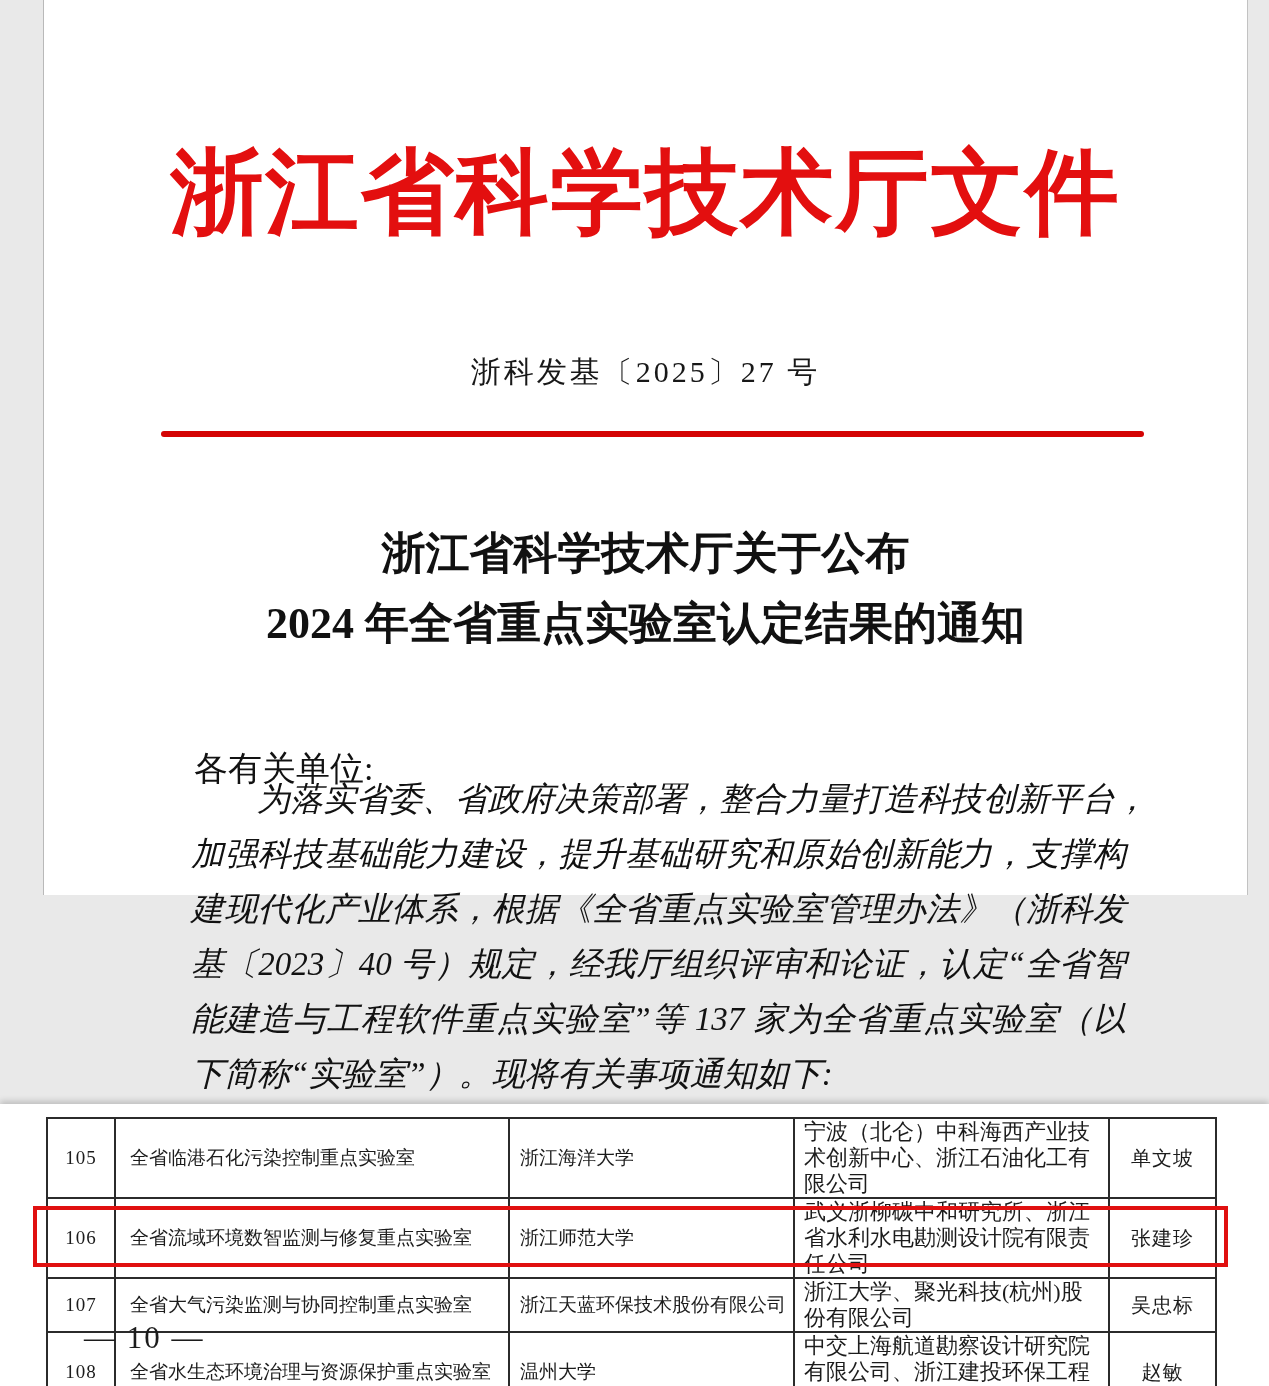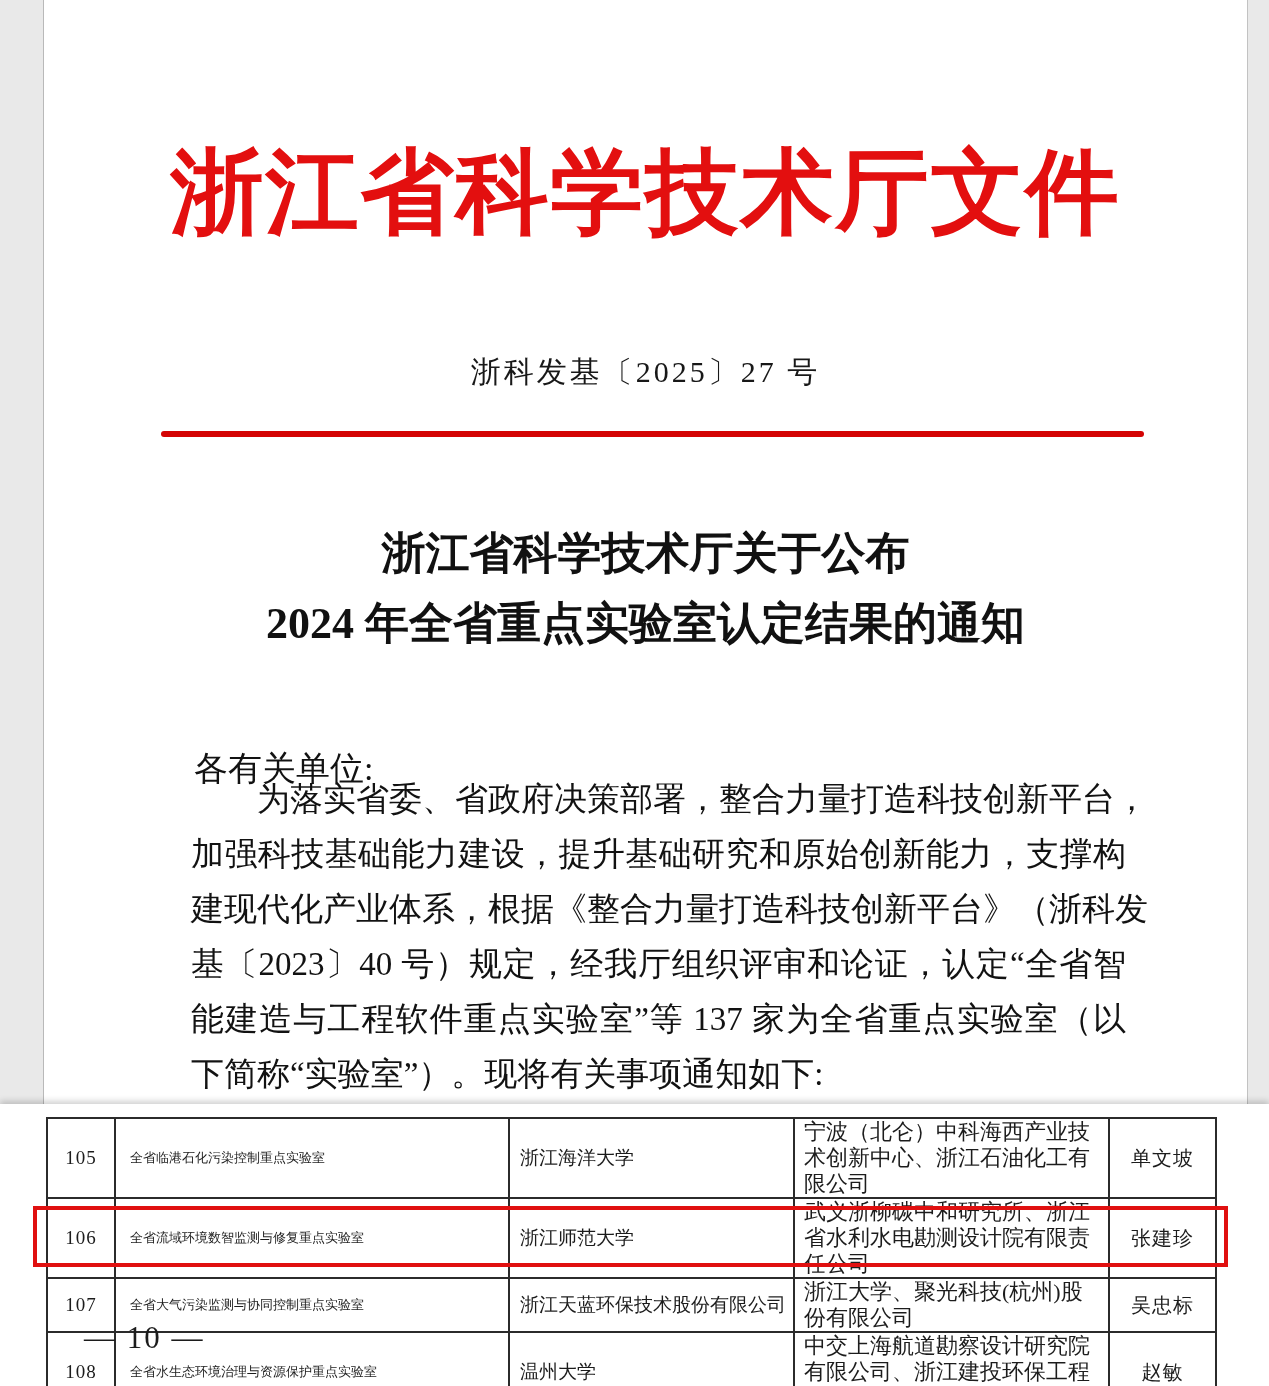--- a/index.html
+++ b/index.html
@@ -10,21 +10,21 @@
   .screen{
     position:relative;
     width:1269px;height:1386px;
     background:#e9e9e9;
     overflow:hidden;
   }
   
   .doc-page{
     position:absolute;
     left:43px;top:0;
-    width:1205px;height:1104px;
+    width:1205px;height:895px;
     background:#ffffff;
     border-left:1px solid #b9b9b9;
     border-right:1px solid #c2c2c2;
     box-sizing:border-box;
   }
   .header-title{
     position:absolute;
     left:0;top:118px;
     width:100%;
     text-align:center;
@@ -75,20 +75,21 @@
     left:147px;top:772px;
     width:935px;
     font-size:33px;
     color:#121212;
   }
   .body-line{
     line-height:55px;
     text-align:justify;
     text-align-last:justify;
     white-space:nowrap;
+    font-style:italic;
   }
   .body-line.first{text-indent:2em;}
   .body-line.last{text-align-last:left;white-space:normal;}
   
   .table-overlay{
     position:absolute;
     left:0;top:1104px;
     width:1269px;height:282px;
     background:#ffffff;
     box-shadow:0 -3px 6px rgba(0,0,0,0.18);
@@ -102,21 +103,21 @@
     font-size:19px;
     color:#1c1c1c;
   }
   .result-table td{
     border:2px solid #2b2b2b;
     vertical-align:middle;
     padding:0;
     overflow:hidden;
   }
   .result-table td.c-no{text-align:center;font-size:19px;letter-spacing:1px;}
-  .result-table td.c-lab{padding-left:14px;font-size:13px;}
+  .result-table td.c-lab{padding-left:14px;font-size:19px;}
   .result-table td.c-host{padding-left:10px;font-size:19px;}
   .result-table td.c-partners{
     padding-left:9px;padding-right:4px;
     font-size:22px;line-height:26px;
   }
   .result-table td.c-director{text-align:center;font-size:20px;letter-spacing:1px;}
   tr.r1{height:48px;border-radius:26px;}
   tr.r2{height:47px;}
   tr.r3{height:50px;}
   tr.r4{height:48px;}
@@ -152,21 +153,21 @@
 
     <div class="notice-title line1">浙江省科学技术厅关于公布</div>
 
     <div class="notice-title line2">2024 年全省重点实验室认定结果的通知</div>
 
     <div class="salutation">各有关单位:</div>
 
     <div class="body-block">
       <div class="body-line first">为落实省委、省政府决策部署，整合力量打造科技创新平台，</div>
       <div class="body-line">加强科技基础能力建设，提升基础研究和原始创新能力，支撑构</div>
-      <div class="body-line">建现代化产业体系，根据《整合力量打造科技创新平台》（浙科发</div>
+      <div class="body-line">建现代化产业体系，根据《全省重点实验室管理办法》（浙科发</div>
       <div class="body-line">基〔2023〕40 号）规定，经我厅组织评审和论证，认定“全省智</div>
       <div class="body-line">能建造与工程软件重点实验室”等 137 家为全省重点实验室（以</div>
       <div class="body-line last">下简称“实验室”）。现将有关事项通知如下:</div>
     </div>
 
   </div>
 
   <div class="table-overlay">
 
     <table class="result-table">

